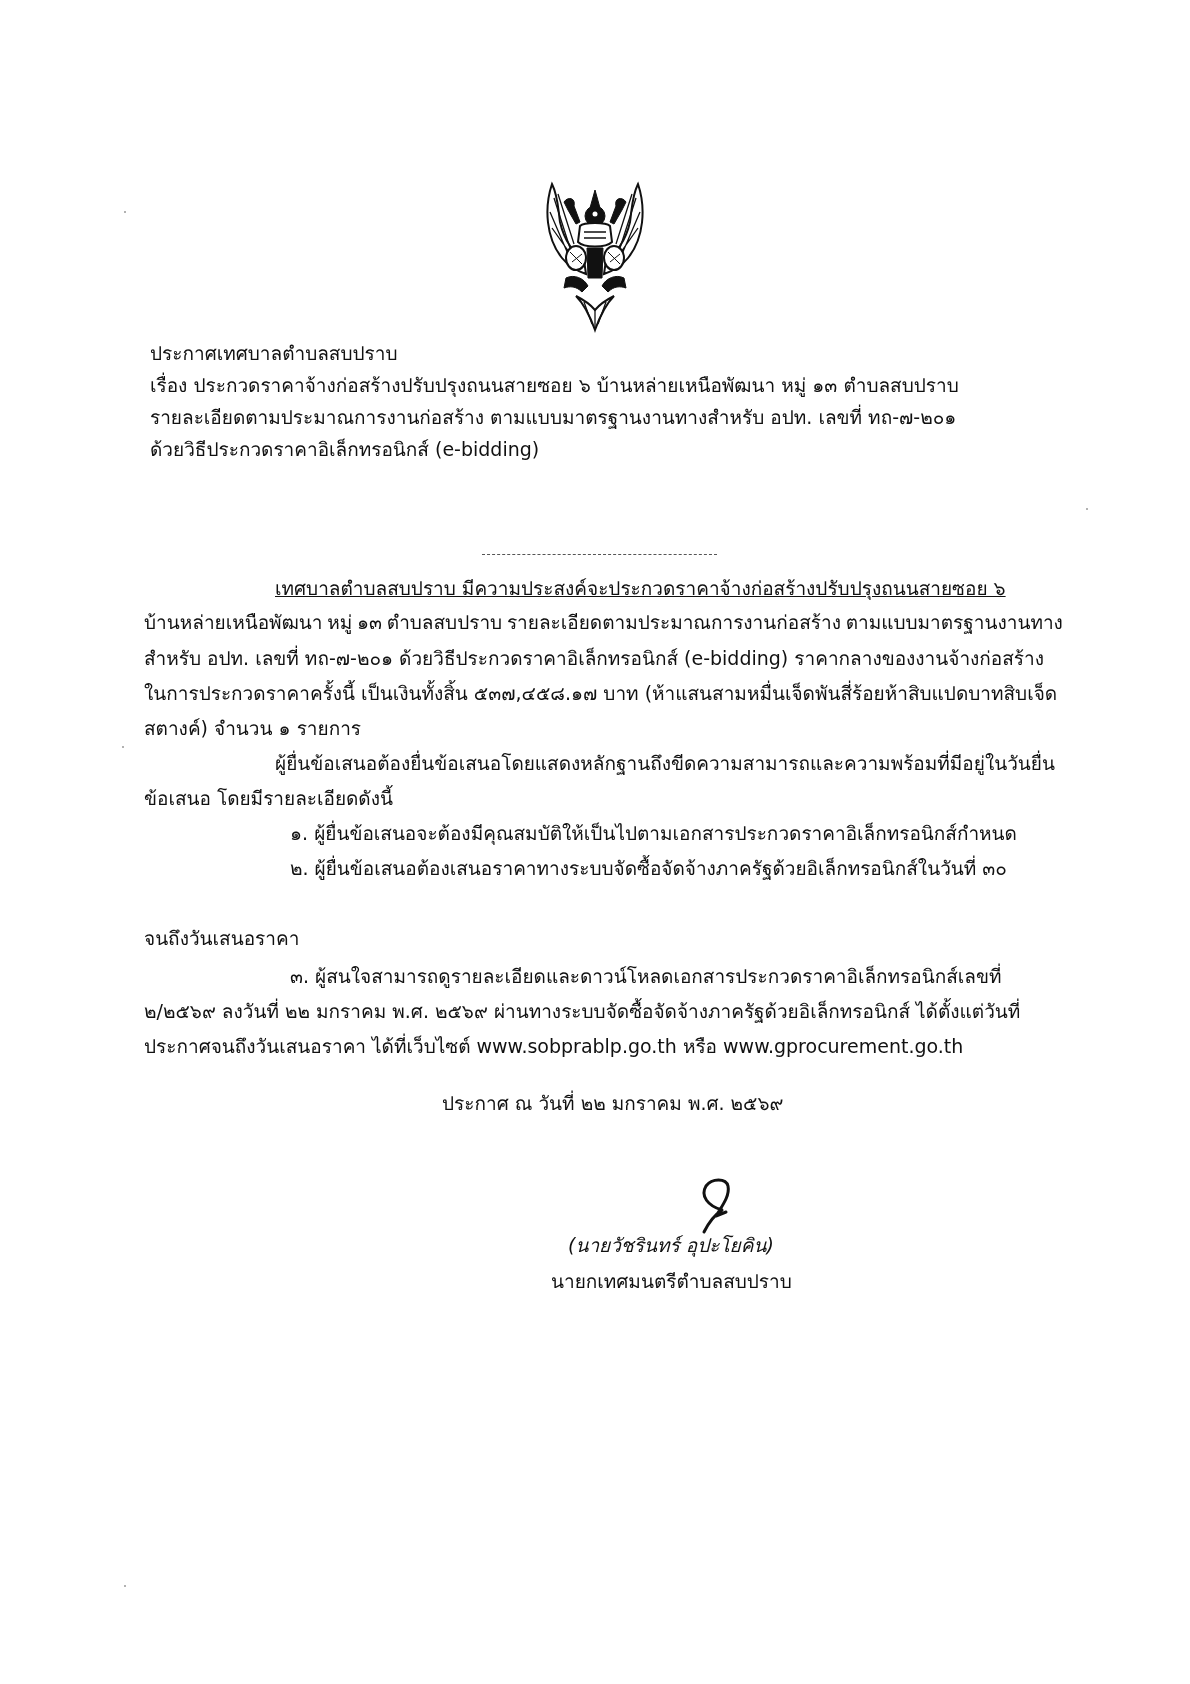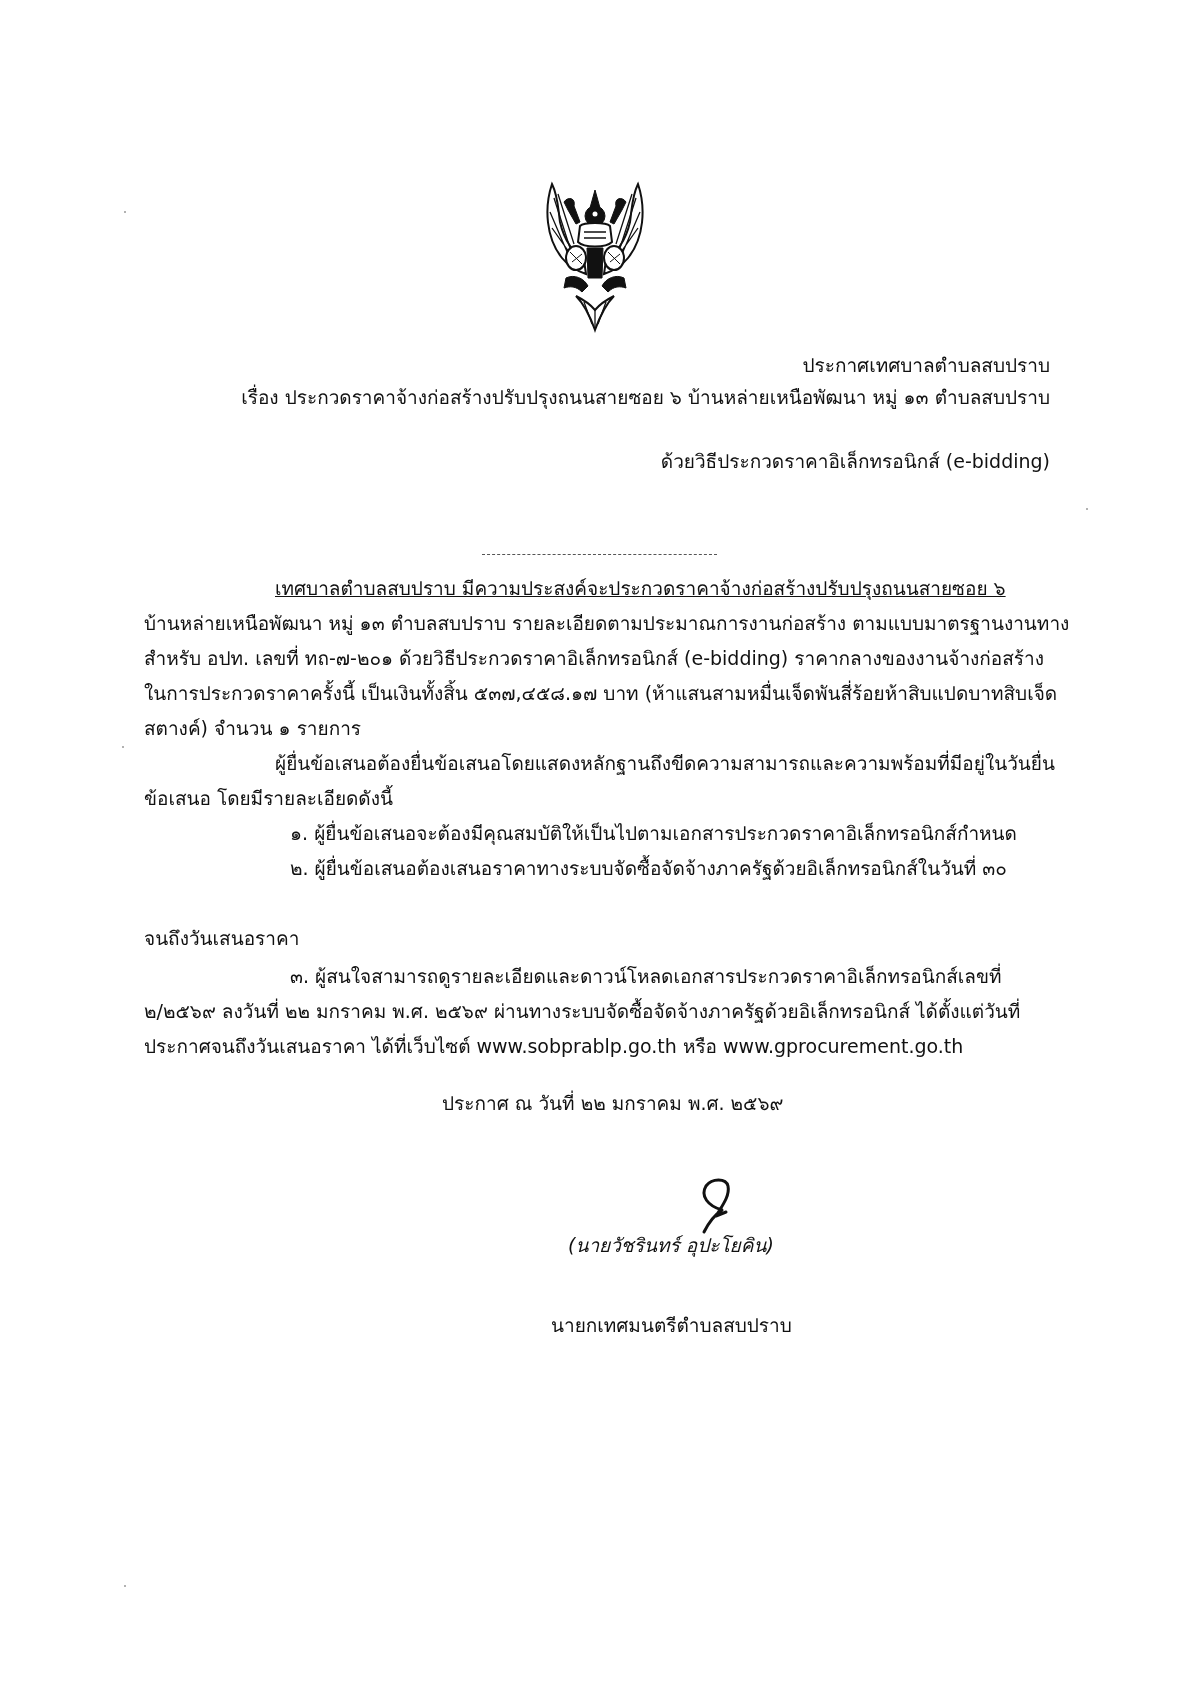--- a/index.html
+++ b/index.html
@@ -25,24 +25,23 @@
     position: absolute;
     left: 540px;
     top: 178px;
     width: 110px;
     height: 158px;
   }
   .heading {
     position: absolute;
     left: 150px;
     width: 900px;
-    text-align: right;
+    text-align: left;
     font-size: 19px;
     line-height: 30px;
-    margin-top: 12px;
   }
   .h1 { top: 338px; }
   .h2 { top: 370px; }
   .h3 { top: 402px; }
   .h4 { top: 434px; }
   .divider {
     position: absolute;
     left: 482px;
     top: 554px;
     width: 235px;
@@ -101,26 +100,27 @@
       <path d="M26 100 C34 96 44 100 48 108 L42 114 C36 108 30 108 24 110 Z" stroke-width="1"></path>
       <path d="M84 100 C76 96 66 100 62 108 L68 114 C74 108 80 108 86 110 Z" stroke-width="1"></path>
 
       <path d="M36 118 C44 126 50 138 55 152 C60 138 66 126 74 118 C66 122 60 126 55 132 C50 126 44 122 36 118 Z" fill="#fff" stroke-width="2"></path>
       <path d="M44 124 L52 146 M66 124 L58 146 M55 132 L55 150" stroke-width="1.3"></path>
     </g>
   </svg>
 
   <div class="heading h1">ประกาศเทศบาลตำบลสบปราบ</div>
   <div class="heading h2">เรื่อง ประกวดราคาจ้างก่อสร้างปรับปรุงถนนสายซอย ๖ บ้านหล่ายเหนือพัฒนา หมู่ ๑๓ ตำบลสบปราบ</div>
+  <div class="heading h3">รายละเอียดตามประมาณการงานก่อสร้าง ตามแบบมาตรฐานงานทางสำหรับ อปท. เลขที่ ทถ-๗-๒๐๑</div>
   <div class="heading h4">ด้วยวิธีประกวดราคาอิเล็กทรอนิกส์ (e-bidding)</div>
 
   <div class="divider"></div>
 
   <div class="para-line" style="left:275px; top:573px;text-decoration:underline;">เทศบาลตำบลสบปราบ มีความประสงค์จะประกวดราคาจ้างก่อสร้างปรับปรุงถนนสายซอย ๖</div>
-  <div class="para-line" style="left:144px; top:608px;">บ้านหล่ายเหนือพัฒนา หมู่ ๑๓ ตำบลสบปราบ รายละเอียดตามประมาณการงานก่อสร้าง ตามแบบมาตรฐานงานทาง</div>
+  <div class="para-line" style="left:144px; top:608px;font-family:Liberation Serif, serif;">บ้านหล่ายเหนือพัฒนา หมู่ ๑๓ ตำบลสบปราบ รายละเอียดตามประมาณการงานก่อสร้าง ตามแบบมาตรฐานงานทาง</div>
   <div class="para-line" style="left:144px; top:643px;">สำหรับ อปท. เลขที่ ทถ-๗-๒๐๑ ด้วยวิธีประกวดราคาอิเล็กทรอนิกส์ (e-bidding) ราคากลางของงานจ้างก่อสร้าง</div>
   <div class="para-line" style="left:144px; top:678px;">ในการประกวดราคาครั้งนี้ เป็นเงินทั้งสิ้น ๕๓๗,๔๕๘.๑๗  บาท (ห้าแสนสามหมื่นเจ็ดพันสี่ร้อยห้าสิบแปดบาทสิบเจ็ด</div>
   <div class="para-line" style="left:144px; top:713px;text-align:right;">สตางค์)  จำนวน ๑ รายการ</div>
 
   <div class="para-line" style="left:275px; top:748px;">ผู้ยื่นข้อเสนอต้องยื่นข้อเสนอโดยแสดงหลักฐานถึงขีดความสามารถและความพร้อมที่มีอยู่ในวันยื่น</div>
   <div class="para-line" style="left:144px; top:783px;">ข้อเสนอ โดยมีรายละเอียดดังนี้</div>
 
   <div class="para-line" style="left:290px; top:818px;">๑. ผู้ยื่นข้อเสนอจะต้องมีคุณสมบัติให้เป็นไปตามเอกสารประกวดราคาอิเล็กทรอนิกส์กำหนด</div>
 
   <div class="para-line" style="left:290px; top:853px;">๒. ผู้ยื่นข้อเสนอต้องเสนอราคาทางระบบจัดซื้อจัดจ้างภาครัฐด้วยอิเล็กทรอนิกส์ในวันที่ ๓๐</div>
@@ -130,19 +130,19 @@
   <div class="para-line" style="left:144px; top:996px;text-align:center;">๒/๒๕๖๙ ลงวันที่  ๒๒  มกราคม  พ.ศ. ๒๕๖๙ ผ่านทางระบบจัดซื้อจัดจ้างภาครัฐด้วยอิเล็กทรอนิกส์ ได้ตั้งแต่วันที่</div>
   <div class="para-line" style="left:144px; top:1031px;">ประกาศจนถึงวันเสนอราคา ได้ที่เว็บไซต์ www.sobprablp.go.th หรือ www.gprocurement.go.th</div>
 
   <div class="para-line" style="left:442px; top:1088px;">ประกาศ  ณ  วันที่   ๒๒  มกราคม  พ.ศ. ๒๕๖๙</div>
 
   <svg class="sig-mark" viewBox="0 0 60 60">
     <path d="M18 56 C24 44 30 38 36 34 C22 30 14 20 20 10 C26 2 40 2 42 10 C44 20 36 30 30 40 L40 36" fill="none" stroke="#111" stroke-width="3" stroke-linecap="round" stroke-linejoin="round"></path>
   </svg>
 
   <div class="para-line" style="left:568px; top:1230px;font-style:italic;">(นายวัชรินทร์ อุปะโยคิน)</div>
-  <div class="para-line" style="left:551px; top:1266px;margin-top:44px;">นายกเทศมนตรีตำบลสบปราบ</div>
+  <div class="para-line" style="left:551px; top:1266px;">นายกเทศมนตรีตำบลสบปราบ</div>
 
   <div class="stray-dot" style="left:124px; top:211px;"></div>
   <div class="stray-dot" style="left:122px; top:746px;"></div>
   <div class="stray-dot" style="left:124px; top:1585px;"></div>
   <div class="stray-dot" style="left:1086px; top:508px;"></div>
 </div>
 
 </body></html>

